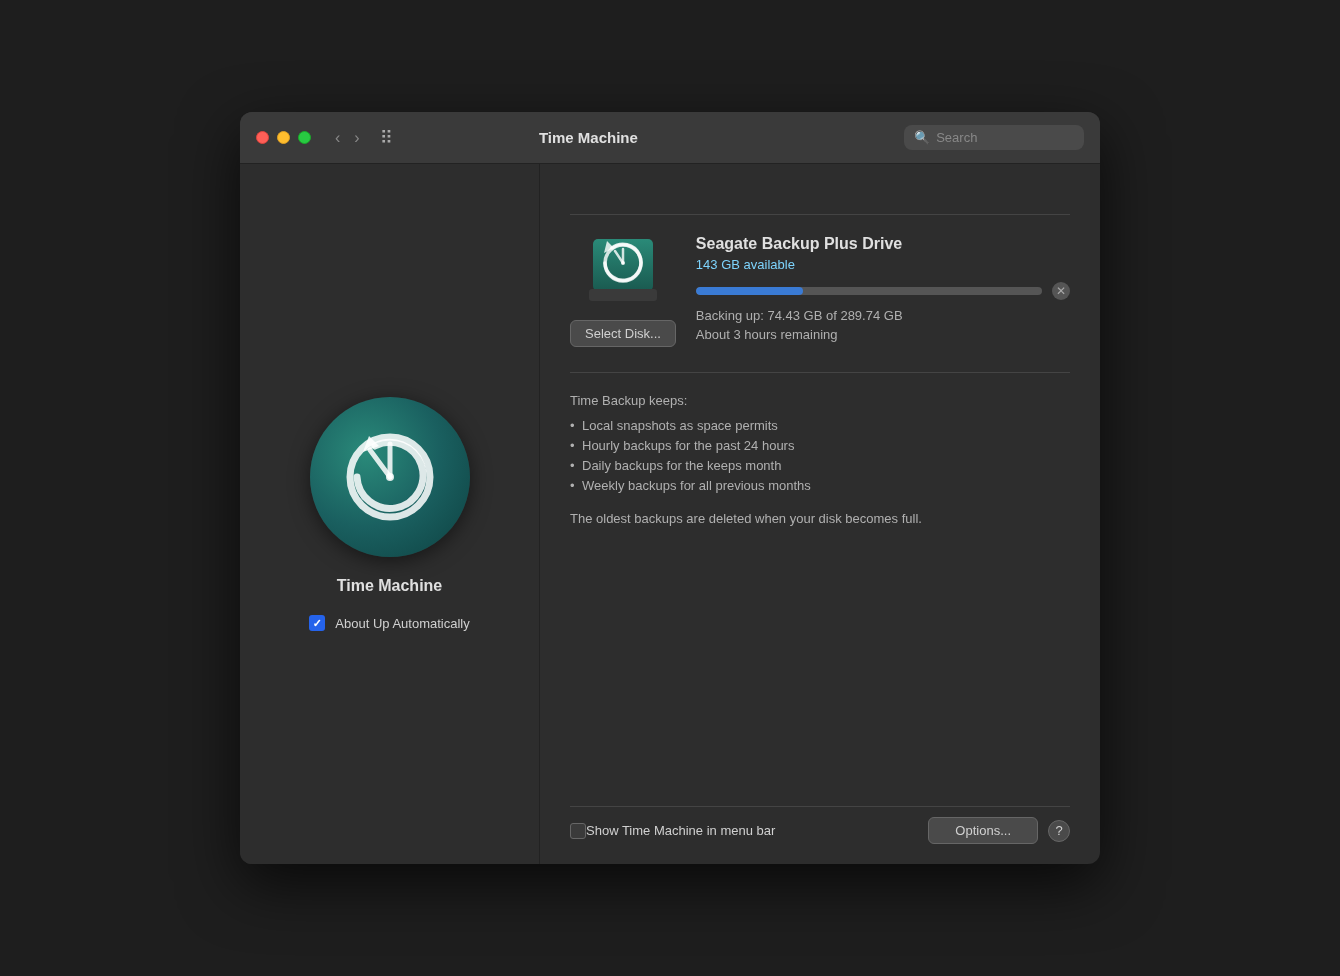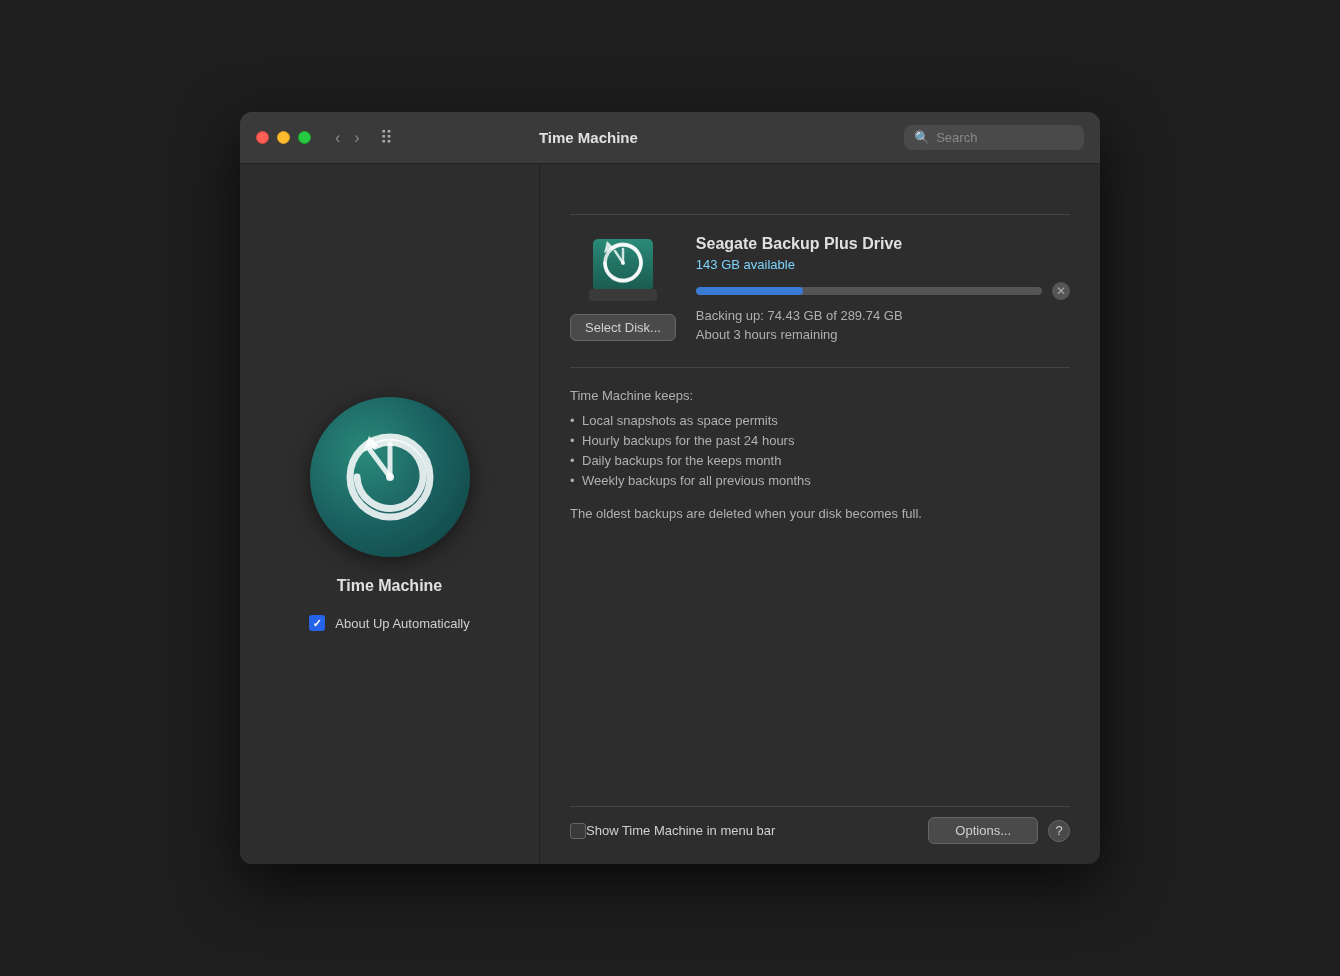--- a/index.html
+++ b/index.html
@@ -194,21 +194,21 @@
       display: flex;
       align-items: flex-start;
       gap: 20px;
       padding-bottom: 5px;
     }
 
     .drive-icon-wrapper {
       display: flex;
       flex-direction: column;
       align-items: center;
-      gap: 4px;
+      gap: 10px;
     }
 
     .drive-icon {
       width: 80px;
       height: 75px;
       position: relative;
       display: flex;
       flex-direction: column;
       align-items: center;
     }
@@ -470,21 +470,21 @@
             <button class="progress-cancel">✕</button>
           </div>
           <div class="backup-progress-text">Backing up: 74.43 GB of 289.74 GB</div>
           <div class="backup-remaining-text">About 3 hours remaining</div>
         </div>
       </div>
 
       <div class="divider"></div>
 
       <div class="info-section">
-        <div class="info-keeps">Time Machine keeps:</div>
+        <div class="info-keeps">Time Backup keeps:</div>
         <ul class="info-list">
           <li>Local snapshots as space permits</li>
           <li>Hourly backups for the past 24 hours</li>
           <li>Daily backups for the keeps month</li>
           <li>Weekly backups for all previous months</li>
         </ul>
         <div class="info-note">The oldest backups are deleted when your disk becomes full.</div>
       </div>
 
       <div class="bottom-bar">

